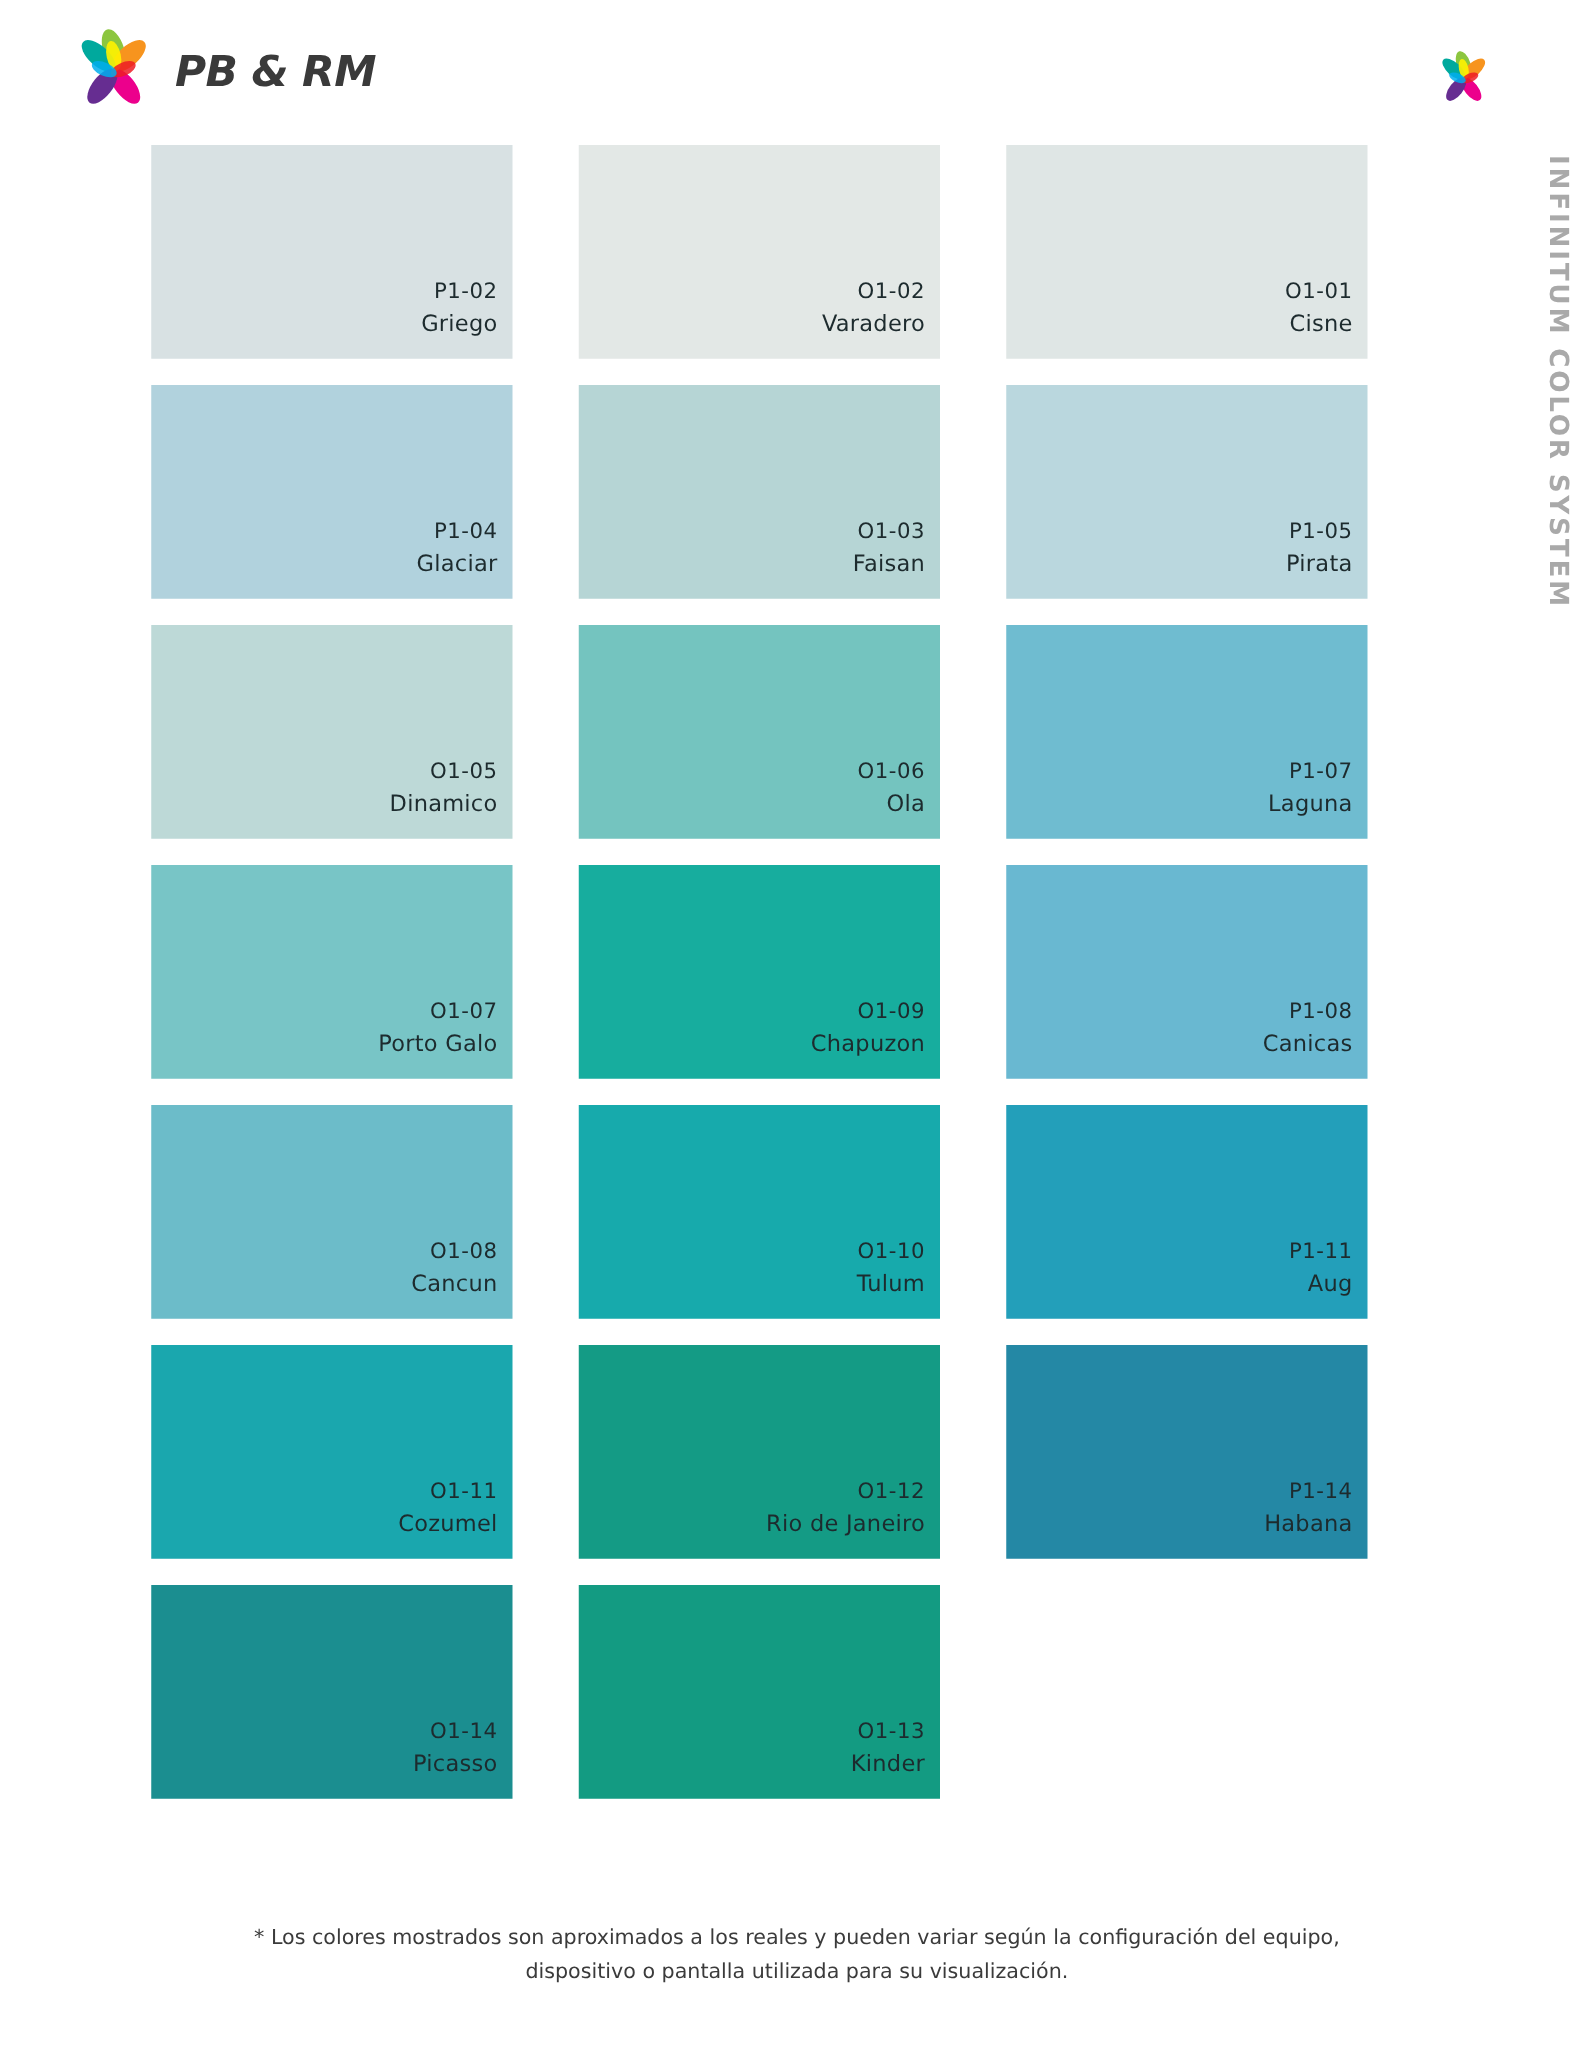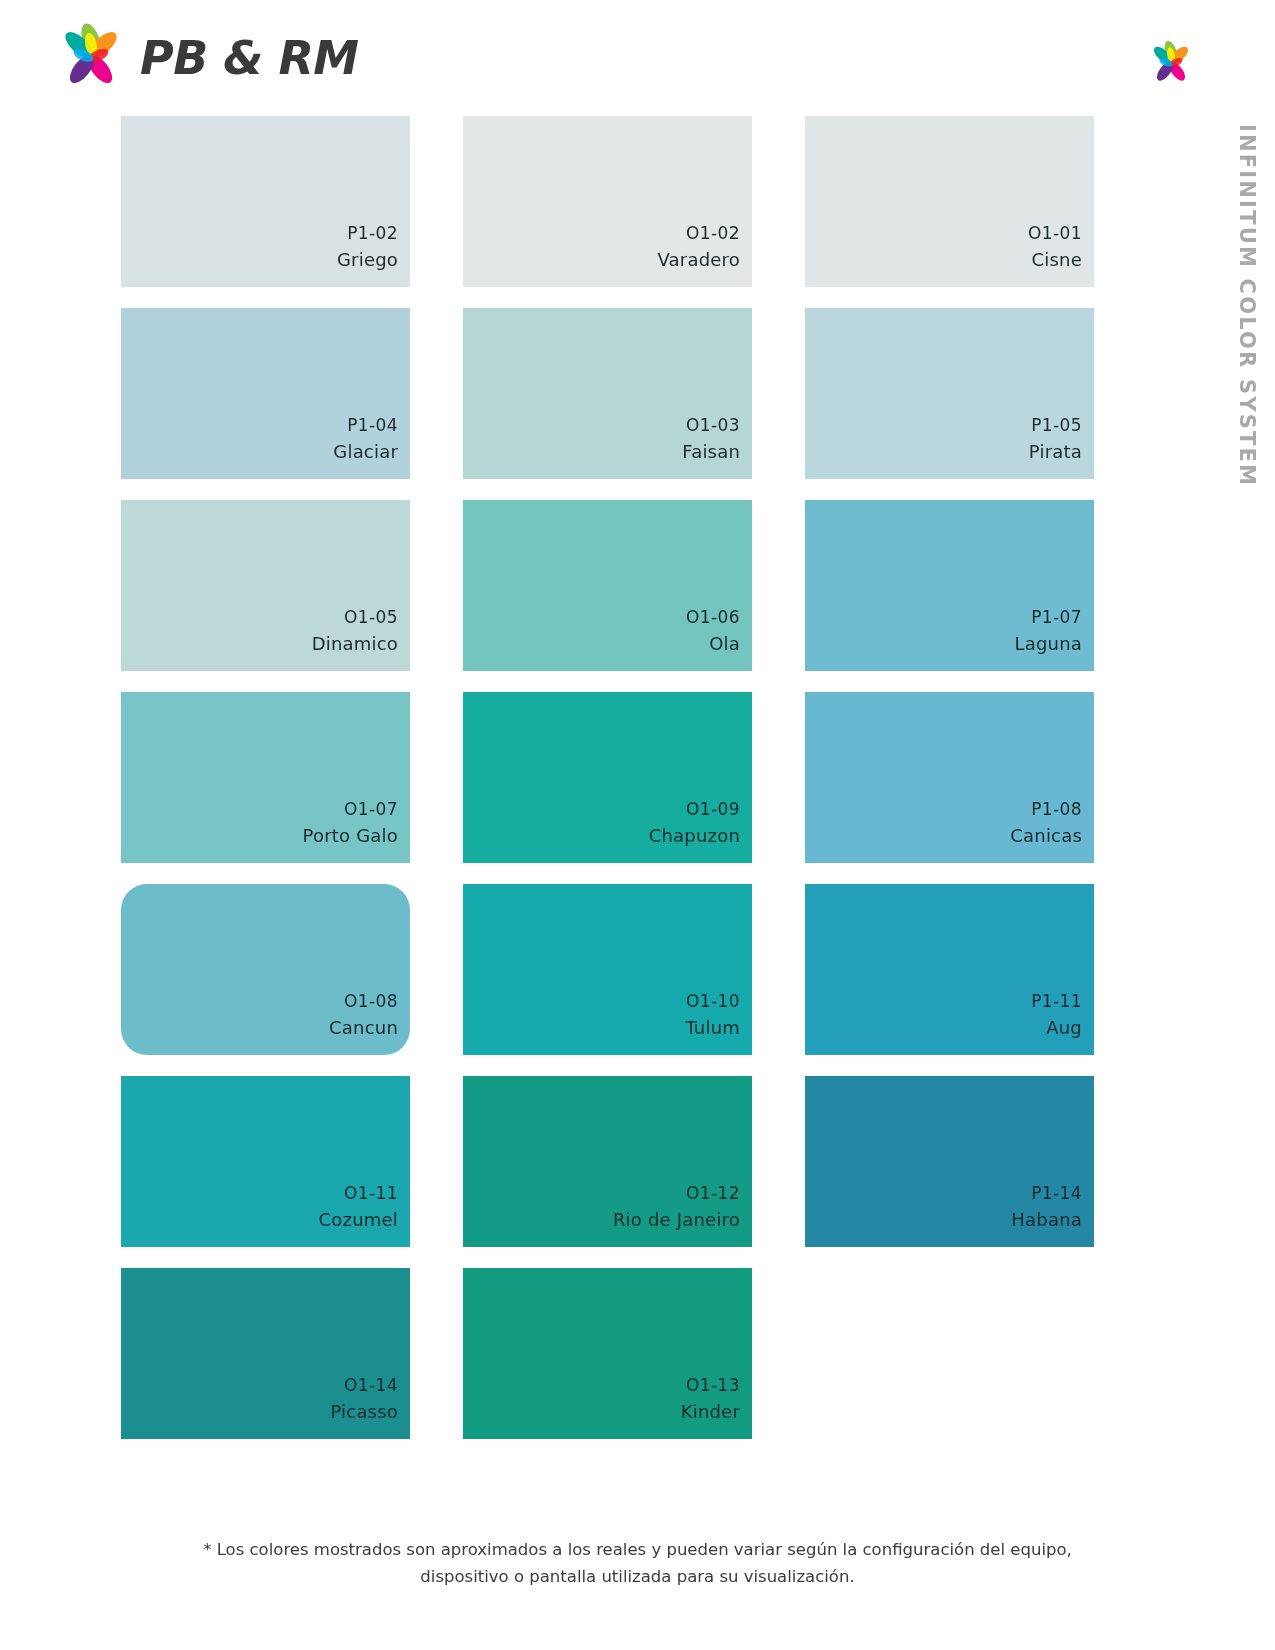--- a/index.html
+++ b/index.html
@@ -26,21 +26,21 @@
     position: absolute;
     left: 52px;
     top: 22px;
     display: flex;
     align-items: center;
     gap: 10px;
   }
   .brand-mark { width: 78px; height: 72px; display: block; }
   .brand-name {
     font-family: "DejaVu Sans", sans-serif;
-    font-size: 46px;
+    font-size: 34px;
     font-weight: bold;
     font-style: italic;
     letter-spacing: -0.5px;
     color: #3a3a3a;
     white-space: nowrap;
   }
   .corner-mark {
     position: absolute;
     right: 78px;
     top: 40px;
@@ -205,21 +205,21 @@
       <span class="swatch-name">Porto Galo</span>
     </div>
     <div class="swatch" style="background: rgb(23, 173, 158);">
       <span class="swatch-code">O1-09</span>
       <span class="swatch-name">Chapuzon</span>
     </div>
     <div class="swatch" style="background: rgb(105, 184, 209);">
       <span class="swatch-code">P1-08</span>
       <span class="swatch-name">Canicas</span>
     </div>
-    <div class="swatch" style="background: rgb(108, 188, 201); border-radius: 26px;">
+    <div class="swatch" style="background: rgb(108, 188, 201);">
       <span class="swatch-code">O1-08</span>
       <span class="swatch-name">Cancun</span>
     </div>
     <div class="swatch" style="background: rgb(23, 170, 172);">
       <span class="swatch-code">O1-10</span>
       <span class="swatch-name">Tulum</span>
     </div>
     <div class="swatch" style="background: rgb(35, 159, 186); padding-left: 17px;">
       <span class="swatch-code">P1-11</span>
       <span class="swatch-name">Aug</span>

